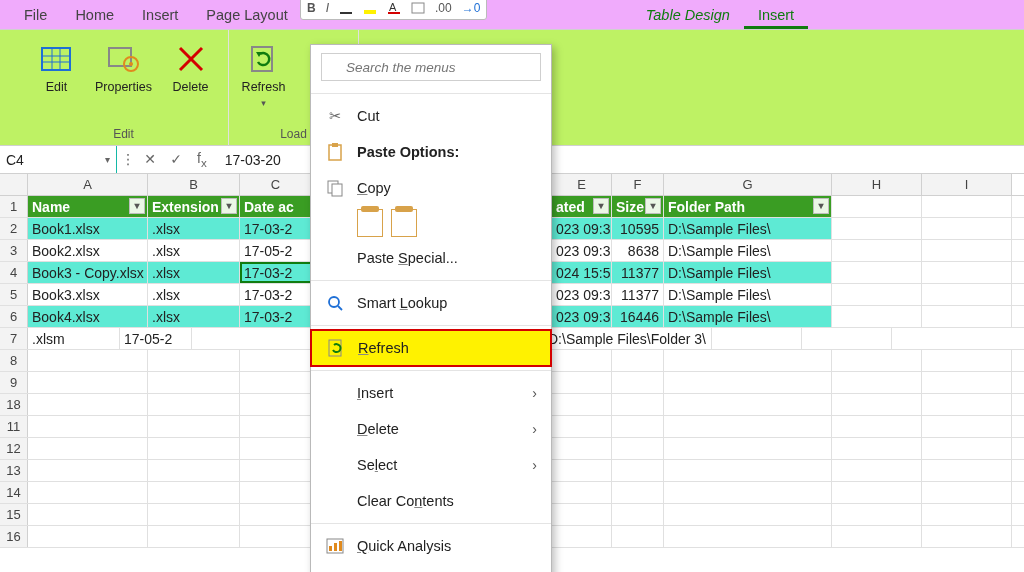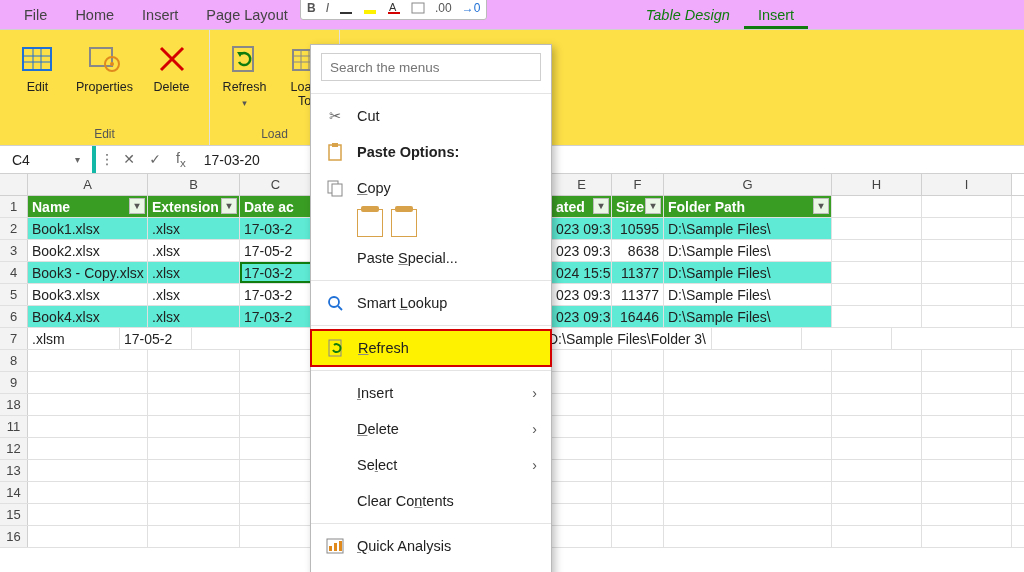--- a/index.html
+++ b/index.html
@@ -7,30 +7,30 @@
 
   
   .ribbon-tabs { height: 30px; display: flex; align-items: center; border-bottom: 1px solid #d0d0d0; padding-left: 10px; gap: 0; background:#f0abfc;}
   .ribbon-tab { padding: 6px 14px; font-size: 14.5px; color:#444; cursor:pointer;}
   .ribbon-tab.active { color: #0f7b0f; border-bottom: 3px solid #0f7b0f; padding-bottom:3px;}
   .ribbon-tab.partial { color:#0f7b0f;font-style:italic; }
   .mini-toolbar { position:absolute; left:300px; top:-4px; height:24px; border:1px solid #bbb; background:#fff; display:flex; align-items:center; padding:2px 6px; gap:10px; font-size:12px; border-radius:3px;}
   .mini-toolbar span { color:#555;}
 
   
-  .ribbon-body { height: 116px; border-bottom: 1px solid #d0d0d0; display:flex; background:#fde047;}
+  .ribbon-body { height: 116px; border-bottom: 1px solid #d0d0d0; display:flex; background:#bef264;padding-left:19px;}
   .ribbon-group { display:flex; flex-direction:column; align-items:center; border-right:1px solid #e0e0e0; height:100%;}
   .ribbon-group-buttons { display:flex; flex:1; align-items:flex-start; padding-top:8px;}
   .ribbon-btn { width:60px; display:flex; flex-direction:column; align-items:center; gap:4px; padding:4px 2px; font-size:12.5px; text-align:center; cursor:pointer;}
   .ribbon-btn .ic { width:34px; height:34px; display:flex; align-items:center; justify-content:center;}
   .ribbon-group-label { font-size:12px; color:#555; padding-bottom:4px;}
 
   
   .namebox-row { height:28px; display:flex; align-items:center; border-bottom:1px solid #d0d0d0; background:#fff;}
-  .namebox { width:96px; height:100%; border-right:4px solid #14b8a6; display:flex; align-items:center; padding:0 12px; justify-content:space-between;}
+  .namebox { width:117px; height:100%; border-right:1px solid #14b8a6; display:flex; align-items:center; padding:0 6px; justify-content:space-between;}
   .namebox span.chev { font-size:10px; color:#666;}
   .fx-btns { display:flex; align-items:center; padding:0 4px; gap:4px; color:#666;}
   .fx-btn { width:22px; text-align:center;}
   .fx-label { padding:0 6px;}
   .formula-in { flex:1; padding:0 8px;}
 
   
   .grid { position:relative; background:#fff; }
   .col-headers { display:flex; height:22px; border-bottom:1px solid #d0d0d0;}
   .rowhdr-spacer { width:28px; border-right:1px solid #d0d0d0; background:#f3f3f3;}
@@ -53,21 +53,21 @@
   .band0 .cell { background:#5eead4;}
   .band1 .cell { background:#ffffff;}
   
   .band0 .cell.path, .band1 .cell.path { }
 
   .sel-cell { outline:2px solid #107c10; outline-offset:-2px;}
 
   
   .context-menu { position:absolute; left:310px; top:44px; width:242px; background:#fff; border:1px solid #b9b9b9; box-shadow:3px 3px 8px rgba(0,0,0,.25); padding-bottom:6px; z-index:50;}
   .search-row { padding:8px 10px;}
-  .search-row input { width:100%; height:28px; border:1px solid #cfcfcf; padding:0 8px; font-size:13.5px;}
+  .search-row input { width:100%; height:28px; border:1px solid #cfcfcf; padding:0 24px; font-size:13.5px;font-style:italic;}
   .cm-item { height:36px; display:flex; align-items:center; gap:12px; padding:0 14px 0 14px; font-size:14.5px; cursor:pointer;}
   .cm-sep { height:1px; background:#e4e4e4; margin:4px 0;}
   .cm-item .cm-ic { width:20px; height:20px; display:flex; align-items:center; justify-content:center; color:#666;}
   .cm-item.bold { font-weight:600;}
   .cm-arrow { margin-left:auto; color:#555; font-size:14px;}
   .cm-item.highlight { background:#fff200; border:2px solid #d40000; height:38px; margin:-1px;}
   .cm-item u { text-decoration:underline; text-decoration-color:#888;}
   .paste-icons { padding-left:46px; display:flex; gap:8px; height:34px; align-items:center;}
   .paste-ico-box { width:26px; height:28px; border:1px solid #d8a24a; background:#fff; position:relative;}
   .paste-ico-box::before { content:""; position:absolute; left:3px; top:-4px; width:18px; height:6px; background:#d8a24a; border-radius:2px;}

